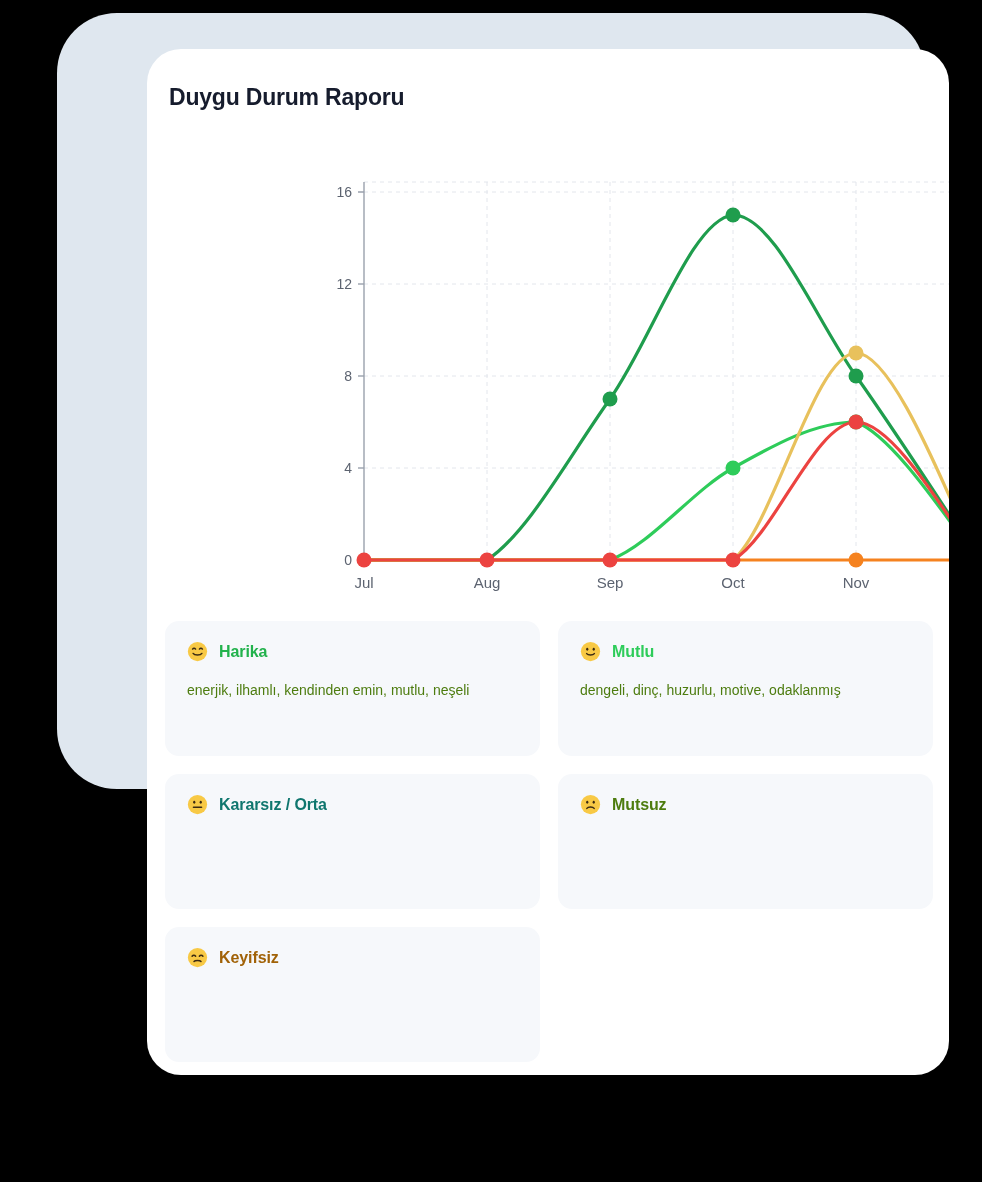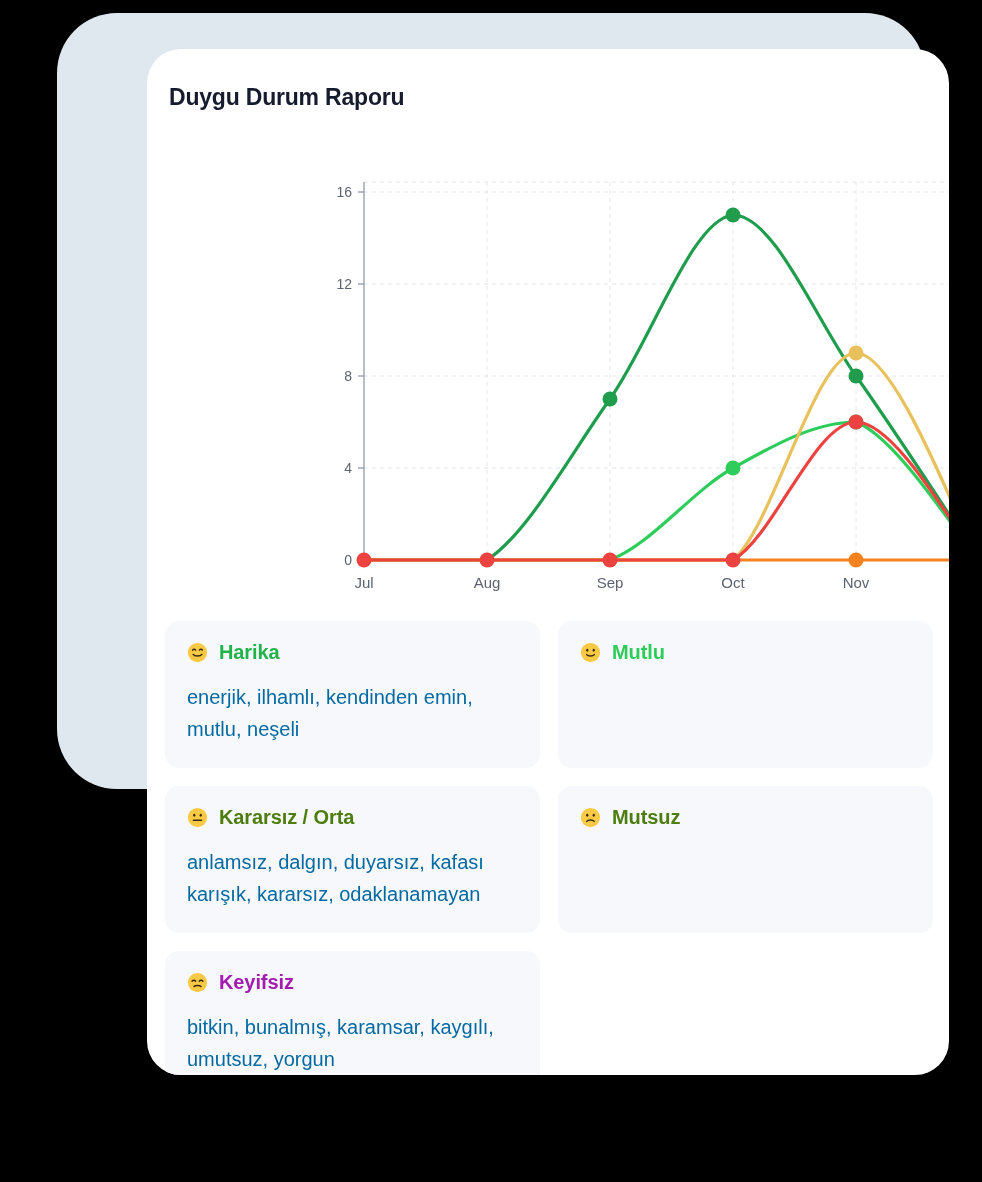--- a/index.html
+++ b/index.html
@@ -75,27 +75,27 @@
     gap: 11px;
     margin-bottom: 17px;
   }
   .mood-emoji {
     font-size: 20px;
     line-height: 1;
     display: inline-block;
   }
   .mood-emoji svg { display: block; }
   .mood-label {
-    font-size: 20px;
+    font-size: 16px;
     font-weight: bold;
     letter-spacing: -0.1px;
   }
   .mood-desc {
-    font-size: 20px;
-    color: #0369a1;
+    font-size: 14px;
+    color: #4d7c0f;
     line-height: 1.62;
     max-width: 310px;
   }
   .mood-card.wide .mood-desc { max-width: 330px; }
   .mood-card.empty {
     background: transparent;
     min-height: 0;
   }
 </style>
 </head>
@@ -189,34 +189,34 @@
             <span class="mood-emoji">
               <svg width="21" height="21" viewBox="0 0 24 24">
                 <circle cx="12" cy="12" r="11" fill="#F8C945"></circle>
        <ellipse cx="8.3" cy="9.3" rx="1.25" ry="1.7" fill="#3b2a12"></ellipse>
        <ellipse cx="15.7" cy="9.3" rx="1.25" ry="1.7" fill="#3b2a12"></ellipse>
        <path d="M7.6 14.4c1.6 2.1 7.2 2.1 8.8 0" stroke="#3b2a12" stroke-width="1.7" fill="none" stroke-linecap="round"></path>
               </svg>
             </span>
             <span class="mood-label" style="color: rgb(46, 204, 90); text-align: center;">Mutlu</span>
           </div>
+          <div class="mood-desc">dengeli, dinç, huzurlu, motive, odaklanmış</div>
         </div>
         <div class="mood-card">
           <div class="mood-head">
             <span class="mood-emoji">
               <svg width="21" height="21" viewBox="0 0 24 24">
                 <circle cx="12" cy="12" r="11" fill="#F8C945"></circle>
        <ellipse cx="8.3" cy="9.3" rx="1.25" ry="1.7" fill="#3b2a12"></ellipse>
        <ellipse cx="15.7" cy="9.3" rx="1.25" ry="1.7" fill="#3b2a12"></ellipse>
        <path d="M7.4 15.2h9.2" stroke="#3b2a12" stroke-width="1.8" stroke-linecap="round"></path>
               </svg>
             </span>
-            <span class="mood-label" style="color: #4d7c0f;">Kararsız / Orta</span>
-          </div>
-          <div class="mood-desc">anlamsız, dalgın, duyarsız, kafası karışık, kararsız, odaklanamayan</div>
+            <span class="mood-label" style="color: #0f766e;">Kararsız / Orta</span>
+          </div>
         </div>
         <div class="mood-card wide">
           <div class="mood-head">
             <span class="mood-emoji">
               <svg width="21" height="21" viewBox="0 0 24 24">
                 <circle cx="12" cy="12" r="11" fill="#F8C945"></circle>
        <ellipse cx="8.3" cy="9.3" rx="1.25" ry="1.7" fill="#3b2a12"></ellipse>
        <ellipse cx="15.7" cy="9.3" rx="1.25" ry="1.7" fill="#3b2a12"></ellipse>
        <path d="M7.8 16.4c1.5-2.1 6.9-2.1 8.4 0" stroke="#3b2a12" stroke-width="1.7" fill="none" stroke-linecap="round"></path>
               </svg>
@@ -227,21 +227,20 @@
         <div class="mood-card">
           <div class="mood-head">
             <span class="mood-emoji">
               <svg width="21" height="21" viewBox="0 0 24 24">
                 <circle cx="12" cy="12" r="11" fill="#F8C945"></circle>
        <path d="M5.8 10.6c1.1-1.5 3-1.5 4.1 0" stroke="#3b2a12" stroke-width="1.7" fill="none" stroke-linecap="round"></path>
        <path d="M14.1 10.6c1.1-1.5 3-1.5 4.1 0" stroke="#3b2a12" stroke-width="1.7" fill="none" stroke-linecap="round"></path>
        <path d="M8 16.6c1.2-1.6 6.8-1.6 8 0" stroke="#3b2a12" stroke-width="1.7" fill="none" stroke-linecap="round"></path>
               </svg>
             </span>
-            <span class="mood-label" style="color: #a21caf;">Keyifsiz</span>
-          </div>
-          <div class="mood-desc">bitkin, bunalmış, karamsar, kaygılı, umutsuz, yorgun</div>
+            <span class="mood-label" style="color: #a16207;">Keyifsiz</span>
+          </div>
         </div>
         <div class="mood-card empty"></div>
       </div>
 
   </div>
 </div>
 
 </body></html>

